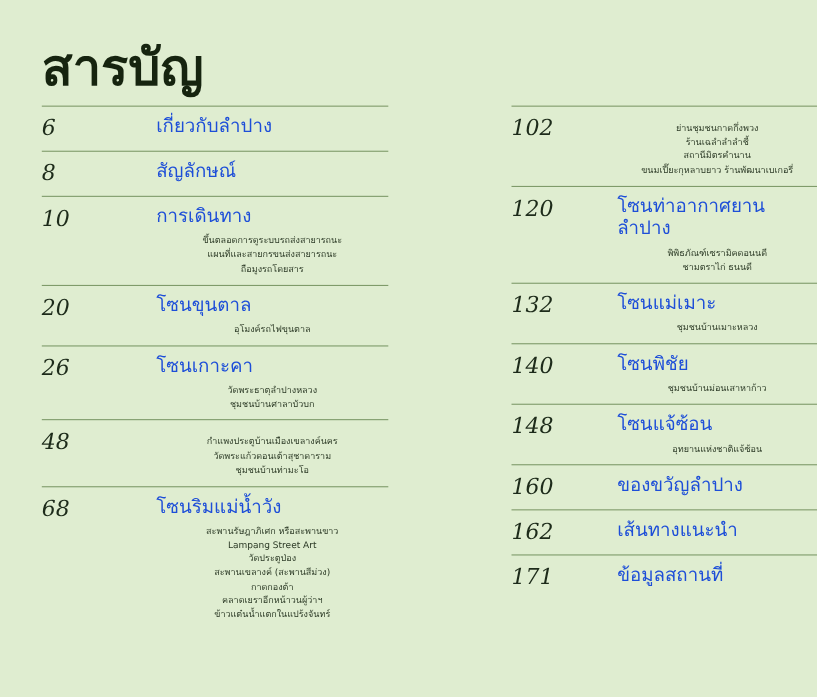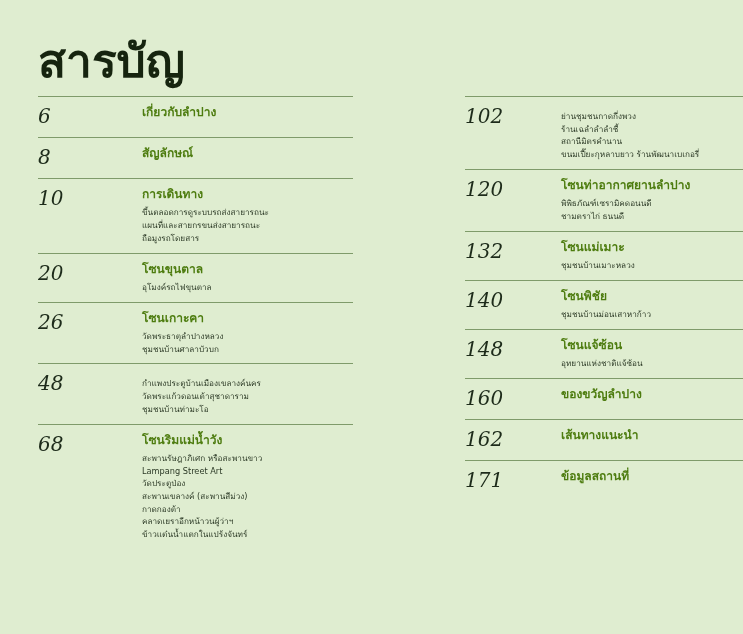--- a/index.html
+++ b/index.html
@@ -78,28 +78,29 @@
     font-family: "DejaVu Serif", "Liberation Serif", serif;
   }
   .col-right .page-num {
     width: 96px;
     flex: 0 0 96px;
   }
   .entry-body {
     flex: 1 1 auto;
   }
   .entry-title {
-    font-size: 12px;
-    font-weight: bold;
-    color: #4d7c0f;
+    font-size: 17px;
+    font-weight: normal;
+    color: #1d4ed8;
     line-height: 1.2;
   }
   .sublist {
     margin-top: 5px;
     margin-bottom: 2px;
+    text-align: center;
   }
   .sub-item {
     font-size: 8.2px;
     line-height: 1.55;
     color: #2c3a26;
     white-space: nowrap;
   }
 </style>
 </head>
 <body>

